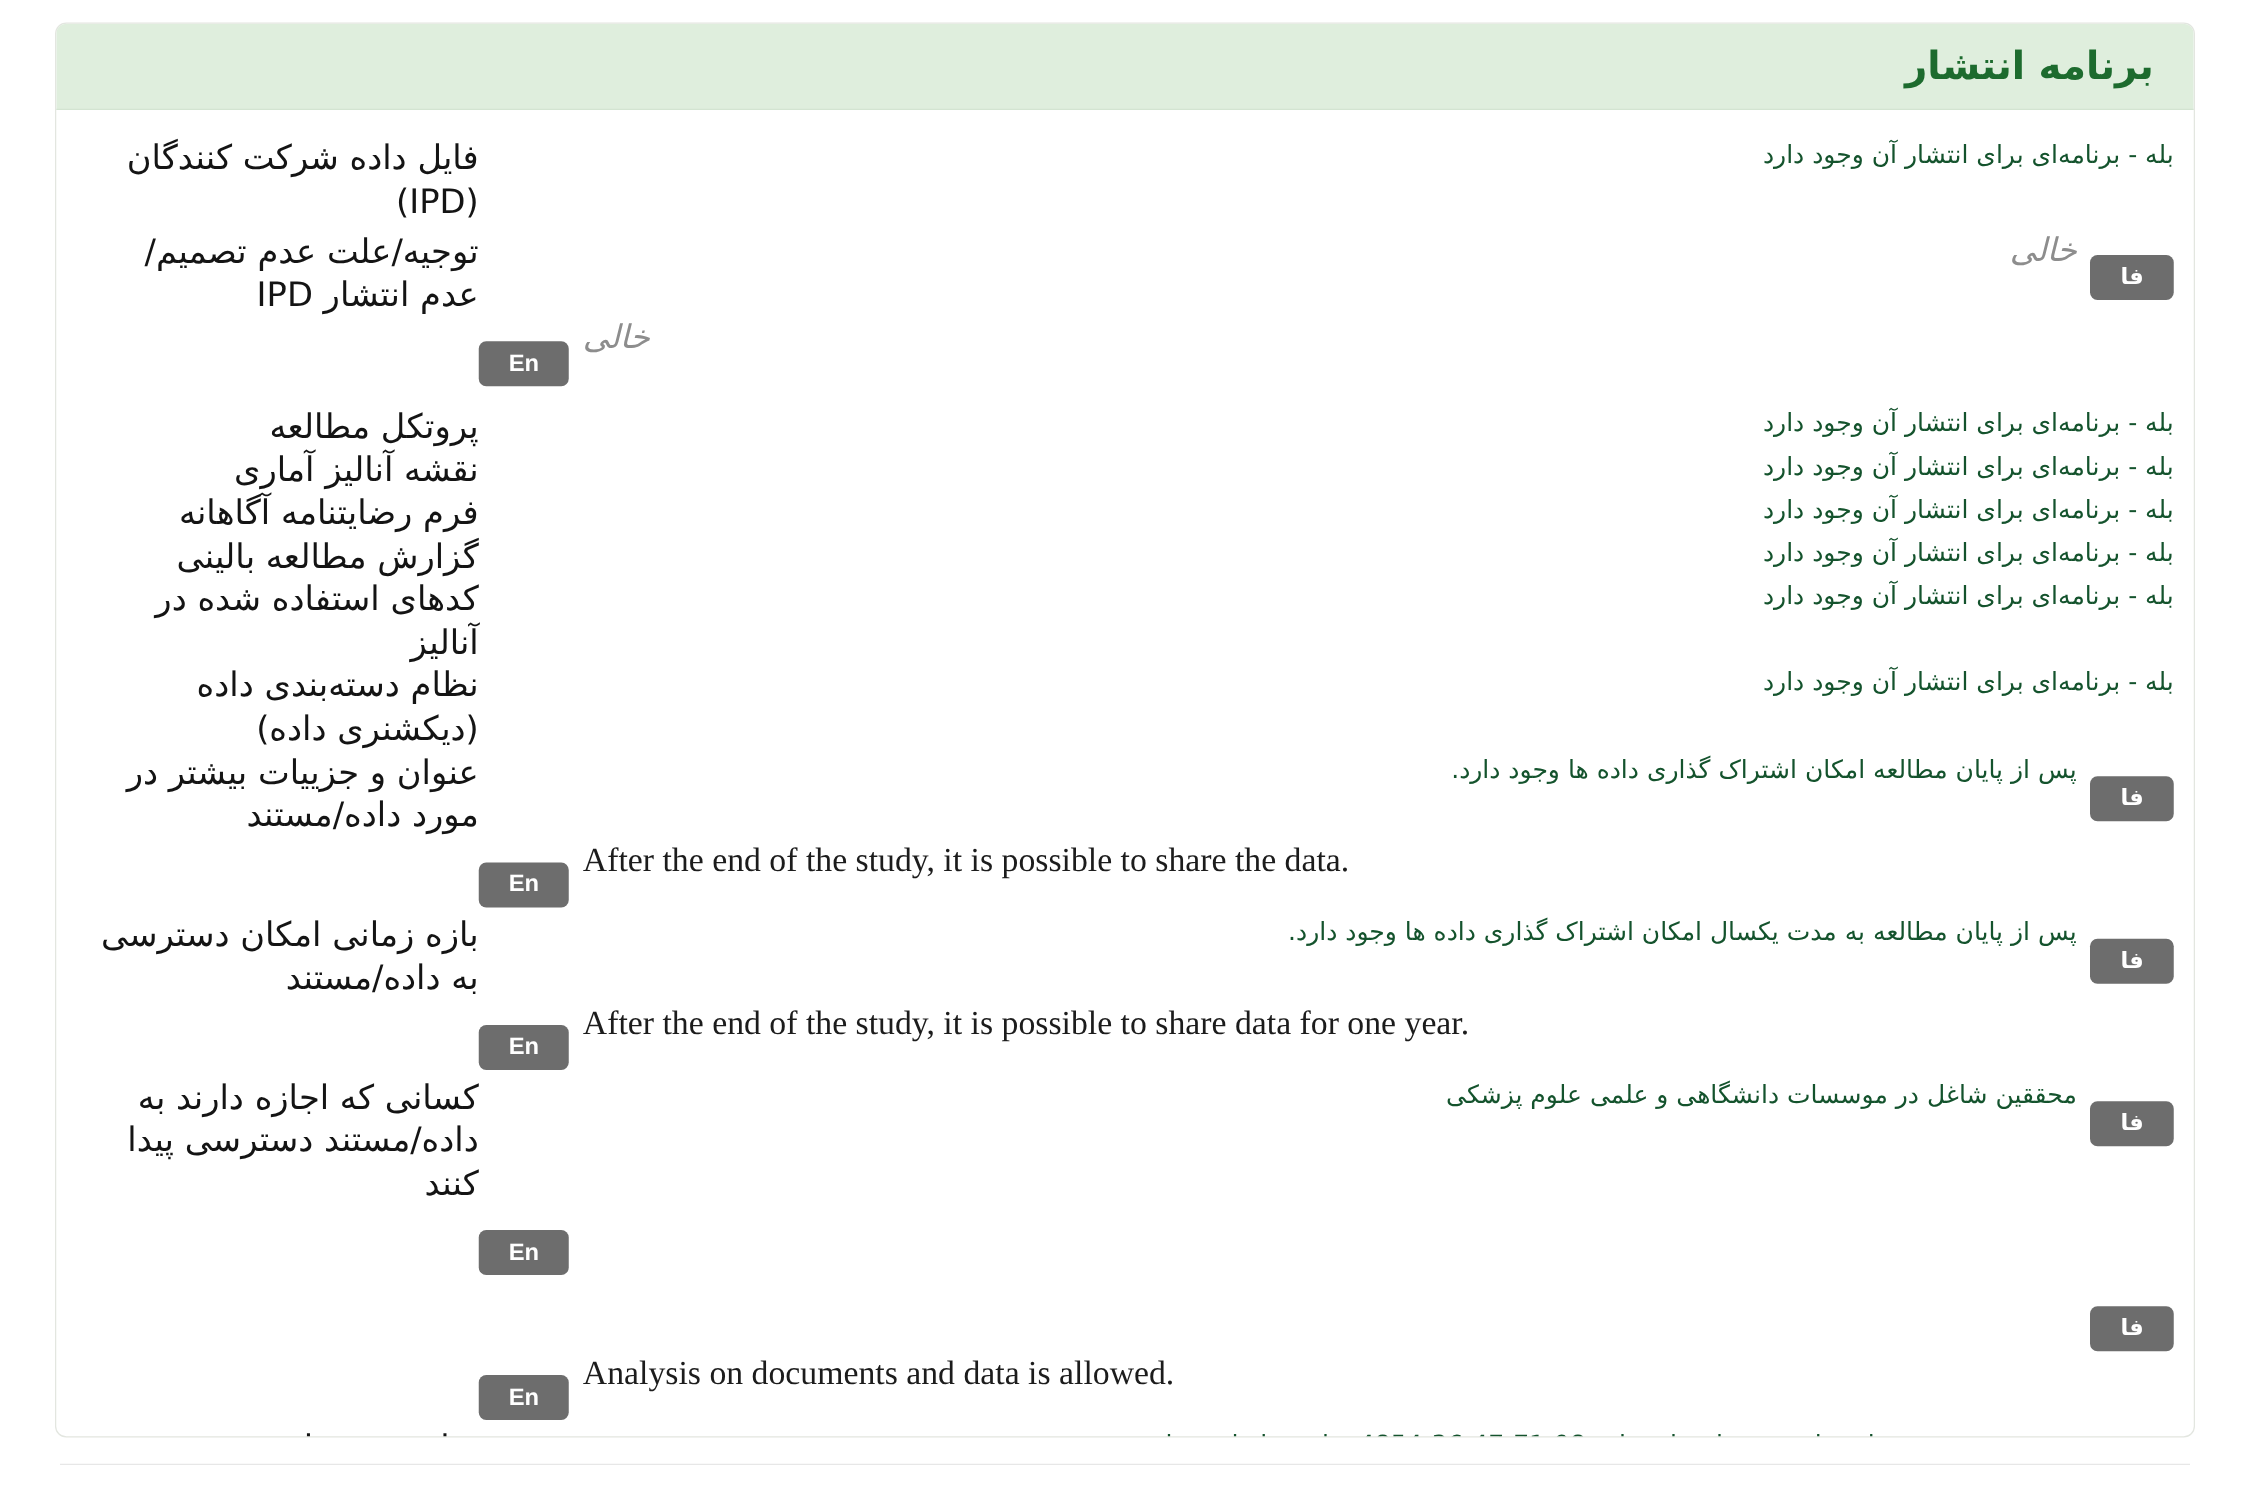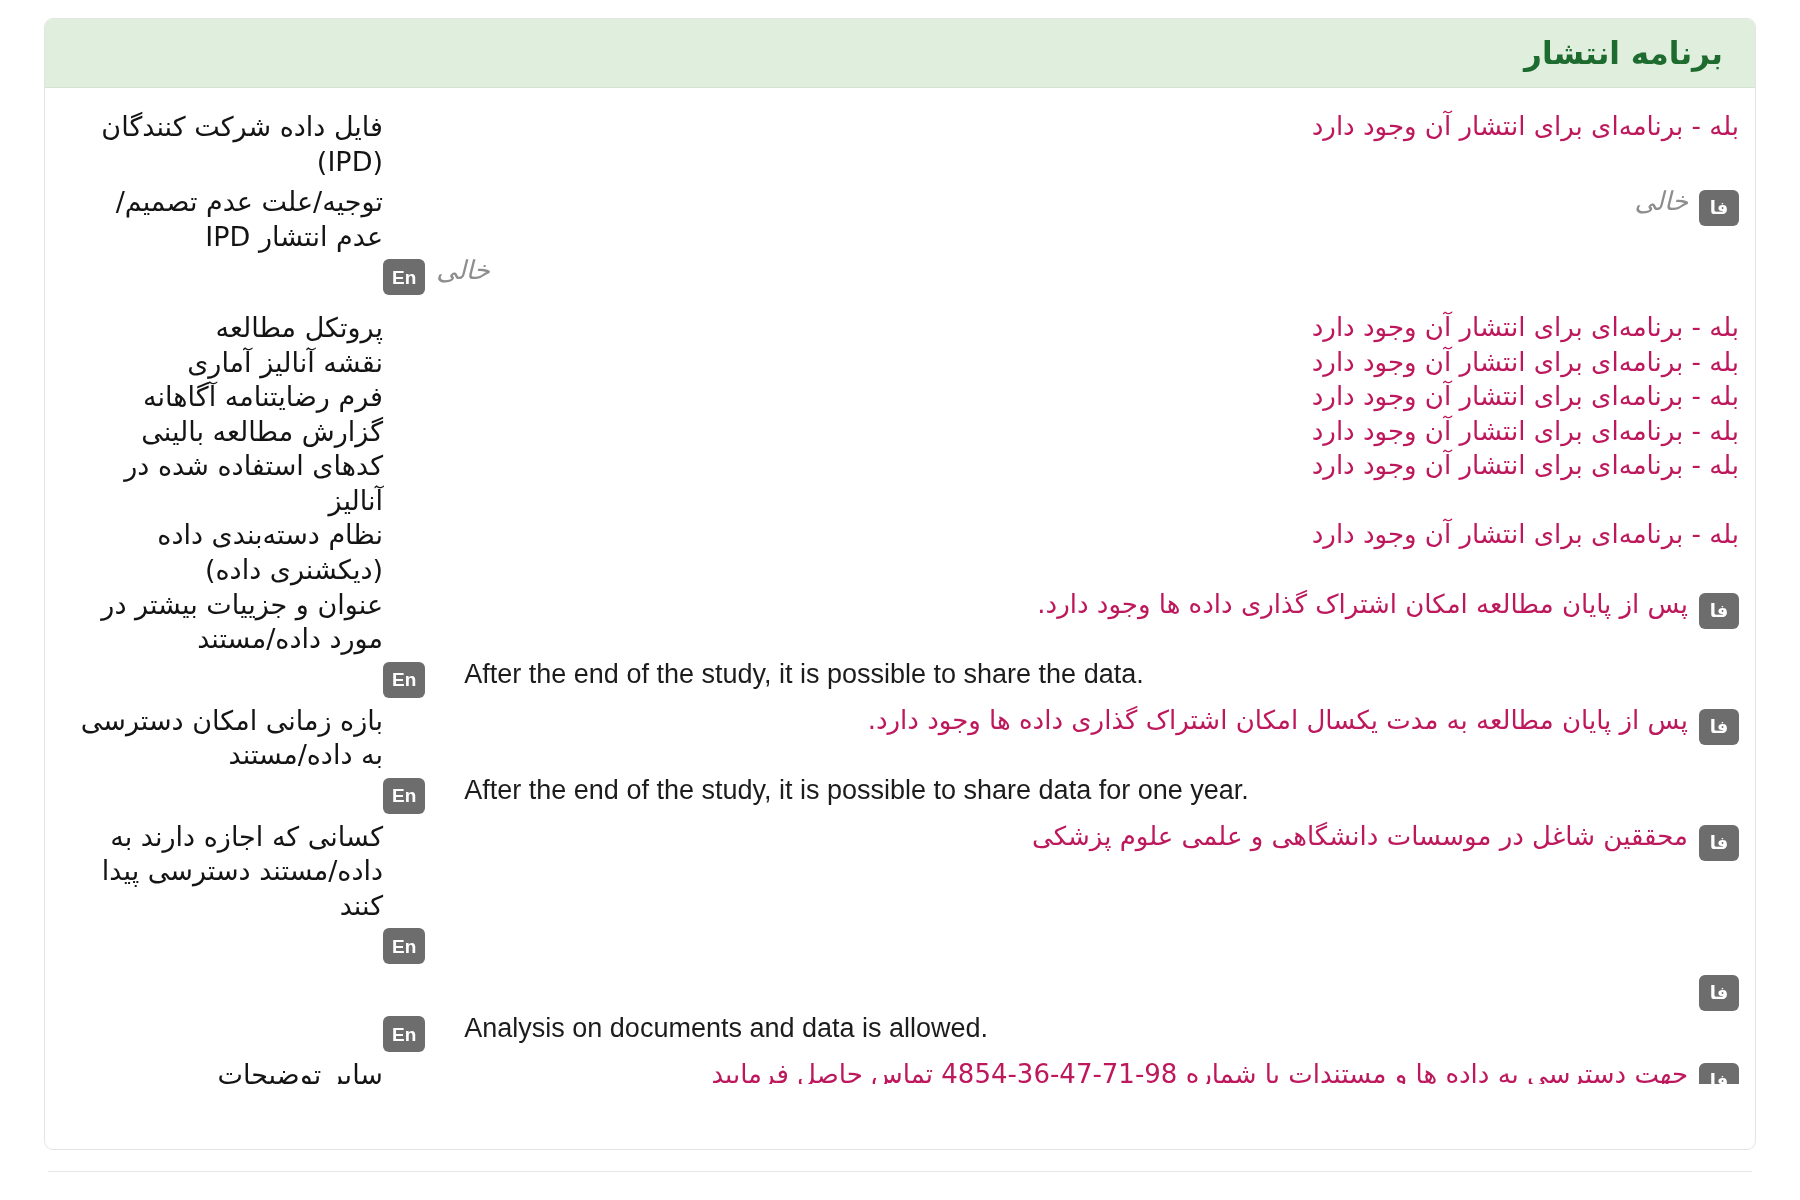--- a/index.html
+++ b/index.html
@@ -101,32 +101,31 @@
     justify-content: flex-start;
     direction: rtl;
   }
   .val-line.en {
     justify-content: flex-end;
     direction: ltr;
     flex-direction: row-reverse;
   }
 
   .val-text {
-    font-size: 26px;
-    color: #be185d;
+    font-size: 20px;
+    color: #14532d;
     line-height: 1.3;
     white-space: nowrap;
   }
   .val-text.en-text {
     font-size: 27px;
     color: #1c1c1c;
-    font-family: Liberation Sans, sans-serif;
+    font-family: Liberation Serif, serif;
     direction: ltr;
     text-align: left;
-    margin-left: 28px;
   }
   .val-text.plain {
     white-space: nowrap;
   }
   .val-text.empty {
     font-style: italic;
     color: #8d8d8d;
     font-size: 26px;
   }
 
@@ -136,24 +135,24 @@
     align-items: center;
     justify-content: center;
     background: #6d6d6d;
     color: #ffffff;
     border-radius: 6px;
     font-size: 19px;
     font-weight: bold;
     line-height: 1;
     min-width: 40px;
     height: 36px;
-    padding: 0 9px;
+    padding: 0 24px;
     box-sizing: border-box;
     font-family: "Liberation Sans", sans-serif;
-    margin-top: 5px;
+    margin-top: 19px;
     user-select: none;
   }
   .lang-badge.fa-badge {
     font-family: "DejaVu Sans", sans-serif;
     font-size: 18px;
   }
   .row.gap-sm { margin-bottom: 6px; }
   .row.gap-md { margin-bottom: 16px; }
 
   .stack-line { margin-bottom: 4px; }

